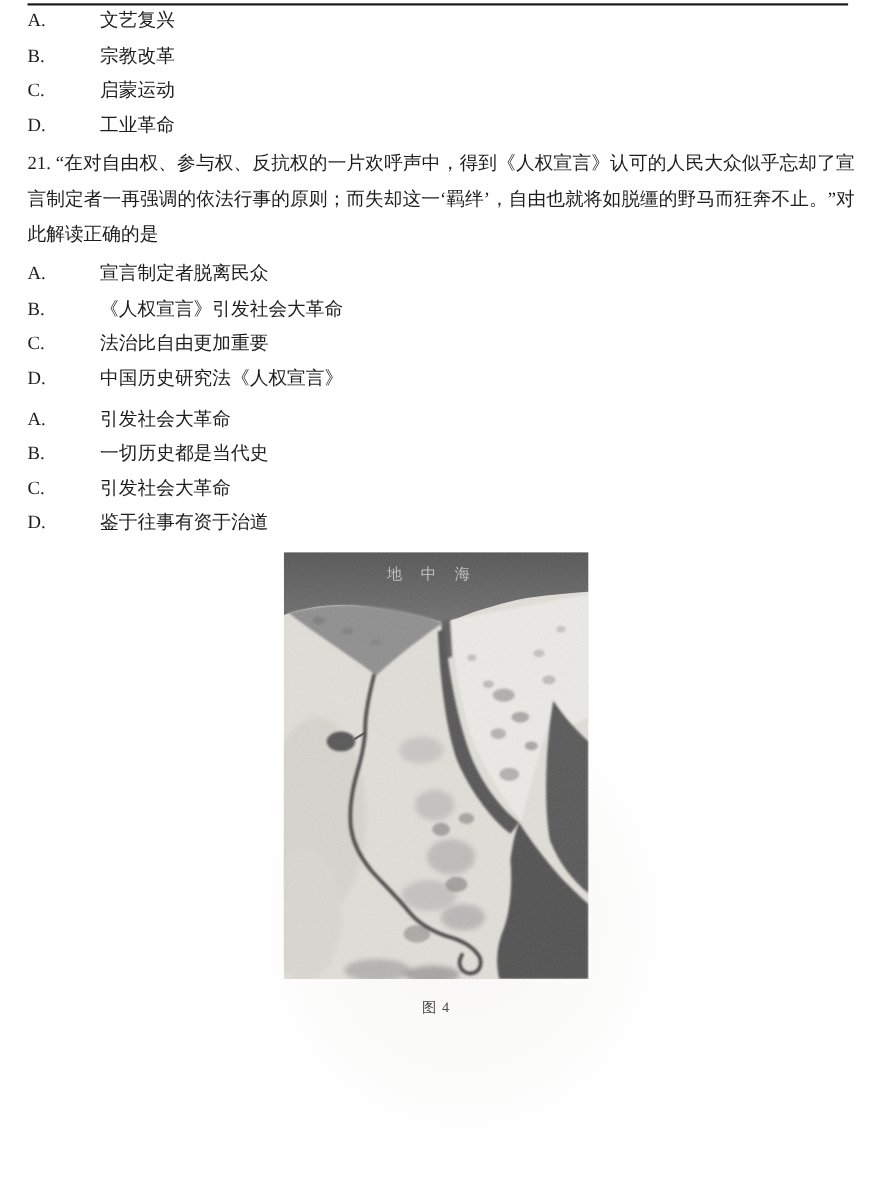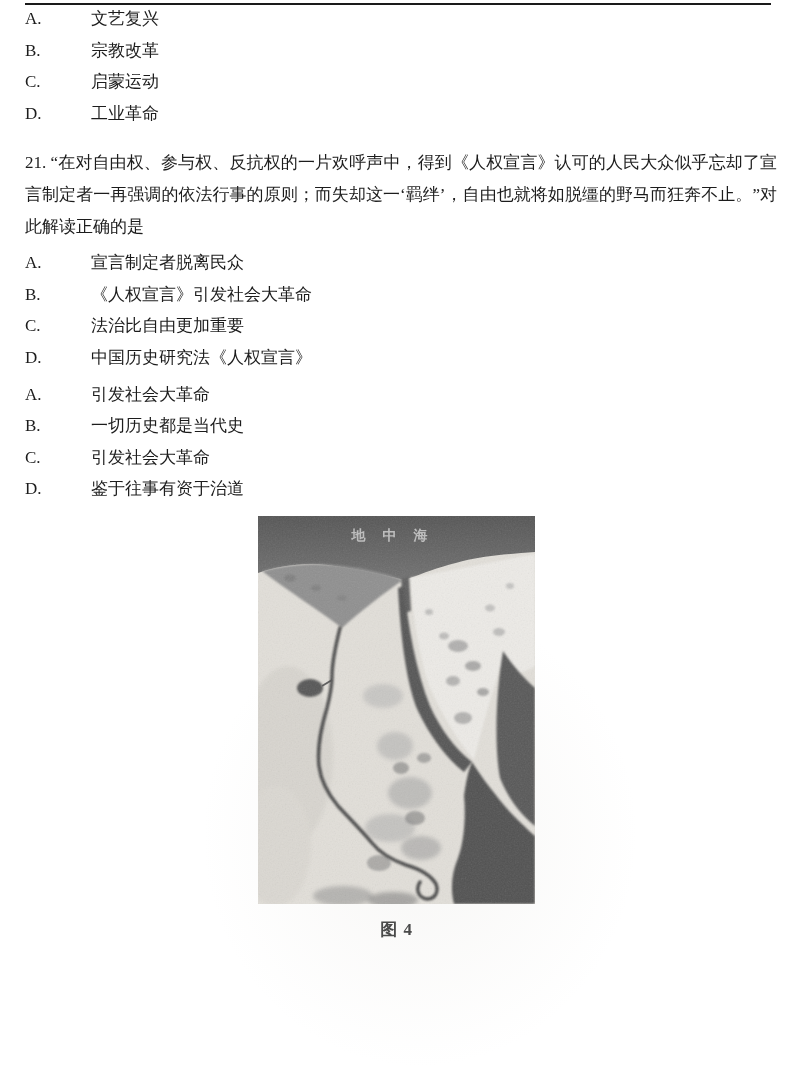--- a/index.html
+++ b/index.html
@@ -11,29 +11,29 @@
     color: #1c1c1c;
   }
   .page { position: relative; width: 800px; height: 1073px; overflow: hidden; background: #ffffff; }
   .top-rule { position: absolute; left: 25px; top: 3px; width: 746px; height: 2px; background: #1a1a1a; }
   .content { position: absolute; left: 25px; top: 3px; width: 752px; font-size: 17px; line-height: 31.6px; }
   .option-list { margin: 0; }
   .opt { display: flex; }
   .opt .letter { flex: 0 0 30px; }
   .opt .opt-text { flex: 1 1 auto; margin-left: 36px; }
   .stem { margin: 0; text-align: justify; }
-  .stem.q21 { margin-top: 18px; }
+  .stem.q21 { margin-top: 4px; }
   .stem.q22 { margin-top: 2px; }
   .option-list.after-stem { margin-top: 5px; }
   .figure-intro { margin: 0; text-indent: 33px; }
-  figure.fig4 { margin: 11px 0 0 233px; width: 277px; font-weight: bold; }
+  figure.fig4 { margin: 11px 0 0 233px; width: 277px; }
   figure.fig4 svg { display: block; }
   figcaption.fig-caption {
     margin-top: 16px; text-align: center;
-    font-size: 17px; line-height: 20px; color: #4a4a4a; letter-spacing: 1px;
+    font-size: 13px; line-height: 20px; color: #4a4a4a; letter-spacing: 1px;
   }
   .sea-label-text {
     font-family: "Liberation Serif", "DejaVu Serif", serif;
     font-size: 14px; letter-spacing: 17px; fill: #c3c3c3; opacity: 0.95;
   }
   .page-wash {
     position: absolute; left: 200px; top: 600px; width: 440px; height: 470px;
     background: radial-gradient(ellipse at center, rgba(210,206,198,0.18), rgba(255,255,255,0) 70%);
     pointer-events: none;
   }

